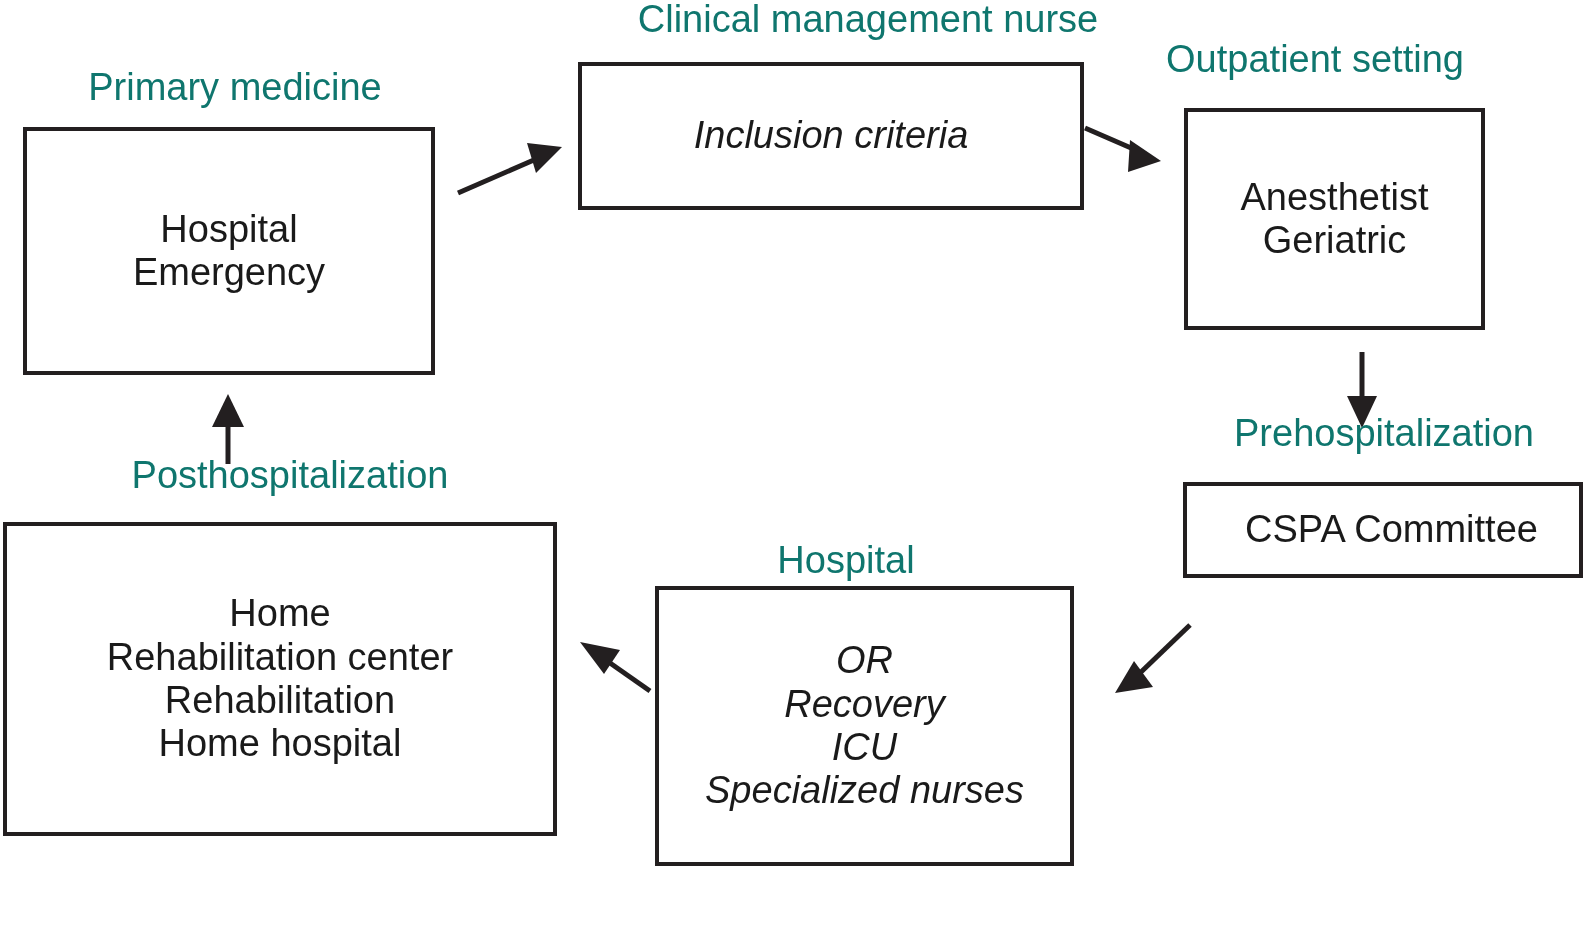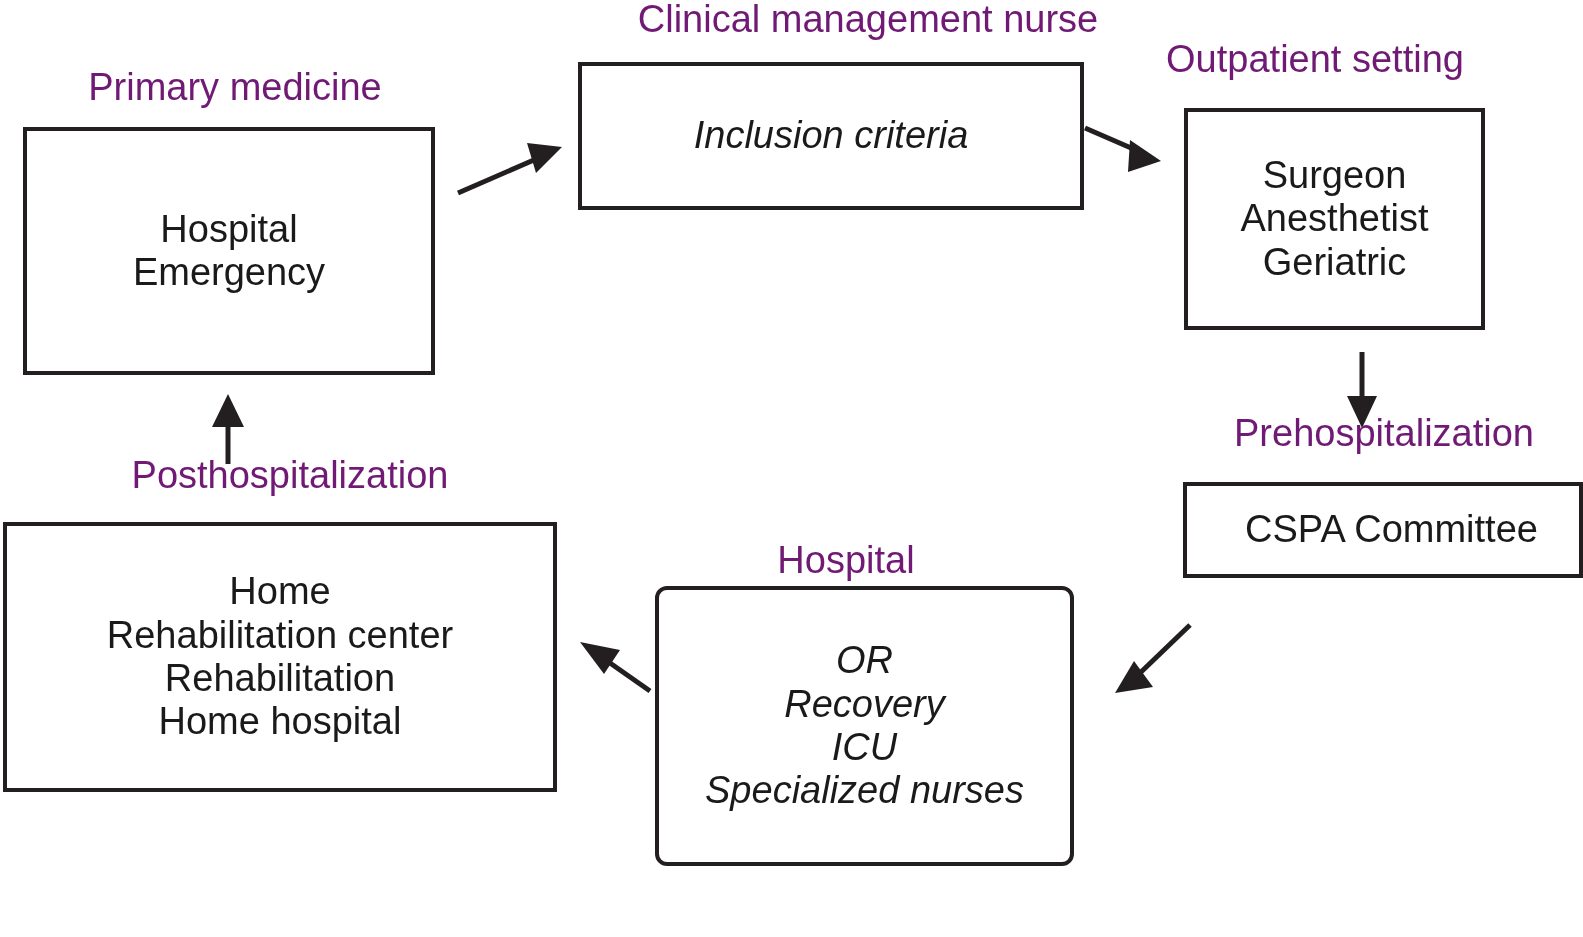--- a/index.html
+++ b/index.html
@@ -32,39 +32,39 @@
   }
   .node-box .line {
     display: block;
     white-space: nowrap;
   }
   .italic { font-style: italic; }
   .caption {
     position: absolute;
     font-size: 38px;
     line-height: 1.05;
-    color: #701a75;
+    color: #0f766e;
     white-space: nowrap;
     text-align: center;
   }
   svg.arrows {
     position: absolute;
     left: 0;
     top: 0;
     width: 1583px;
     height: 937px;
     pointer-events: none;
   }
   
   #box-primary-medicine { left: 23px;   top: 127px; width: 412px; height: 248px; }
   #box-inclusion        { left: 578px;  top: 62px;  width: 506px; height: 148px; }
   #box-outpatient       { left: 1184px; top: 108px; width: 301px; height: 222px; }
   #box-cspa             { left: 1183px; top: 482px; width: 400px; height: 96px; padding-left: 17px;  }
-  #box-hospital         { left: 655px;  top: 586px; width: 419px; height: 280px; border-radius: 12px; }
-  #box-posthosp         { left: 3px;    top: 522px; width: 554px; height: 270px; }
+  #box-hospital         { left: 655px;  top: 586px; width: 419px; height: 280px; }
+  #box-posthosp         { left: 3px;    top: 522px; width: 554px; height: 314px; }
 
   
   #cap-primary-medicine { left: 56px;   top: 68px;  width: 358px; }
   #cap-clinical-nurse   { left: 608px;  top: 0px;   width: 520px; }
   #cap-outpatient       { left: 1145px; top: 40px;  width: 340px; }
   #cap-prehosp          { left: 1199px; top: 414px; width: 370px; }
   #cap-posthosp         { left: 103px;  top: 456px; width: 374px; }
   #cap-hospital         { left: 766px;  top: 541px; width: 160px; }
 </style>
 </head>
@@ -115,21 +115,20 @@
   <div class="node-box" id="box-primary-medicine">
     <span class="line">Hospital</span>
     <span class="line">Emergency</span>
   </div>
 
   <div class="node-box italic" id="box-inclusion">
     <span class="line">Inclusion criteria</span>
   </div>
 
   <div class="node-box" id="box-outpatient">
-    <span class="line">Surgeon</span>
     <span class="line">Anesthetist</span>
     <span class="line">Geriatric</span>
   </div>
 
   <div class="node-box" id="box-cspa">
     <span class="line">CSPA Committee</span>
   </div>
 
   <div class="node-box italic" id="box-hospital">
     <span class="line">OR</span>

